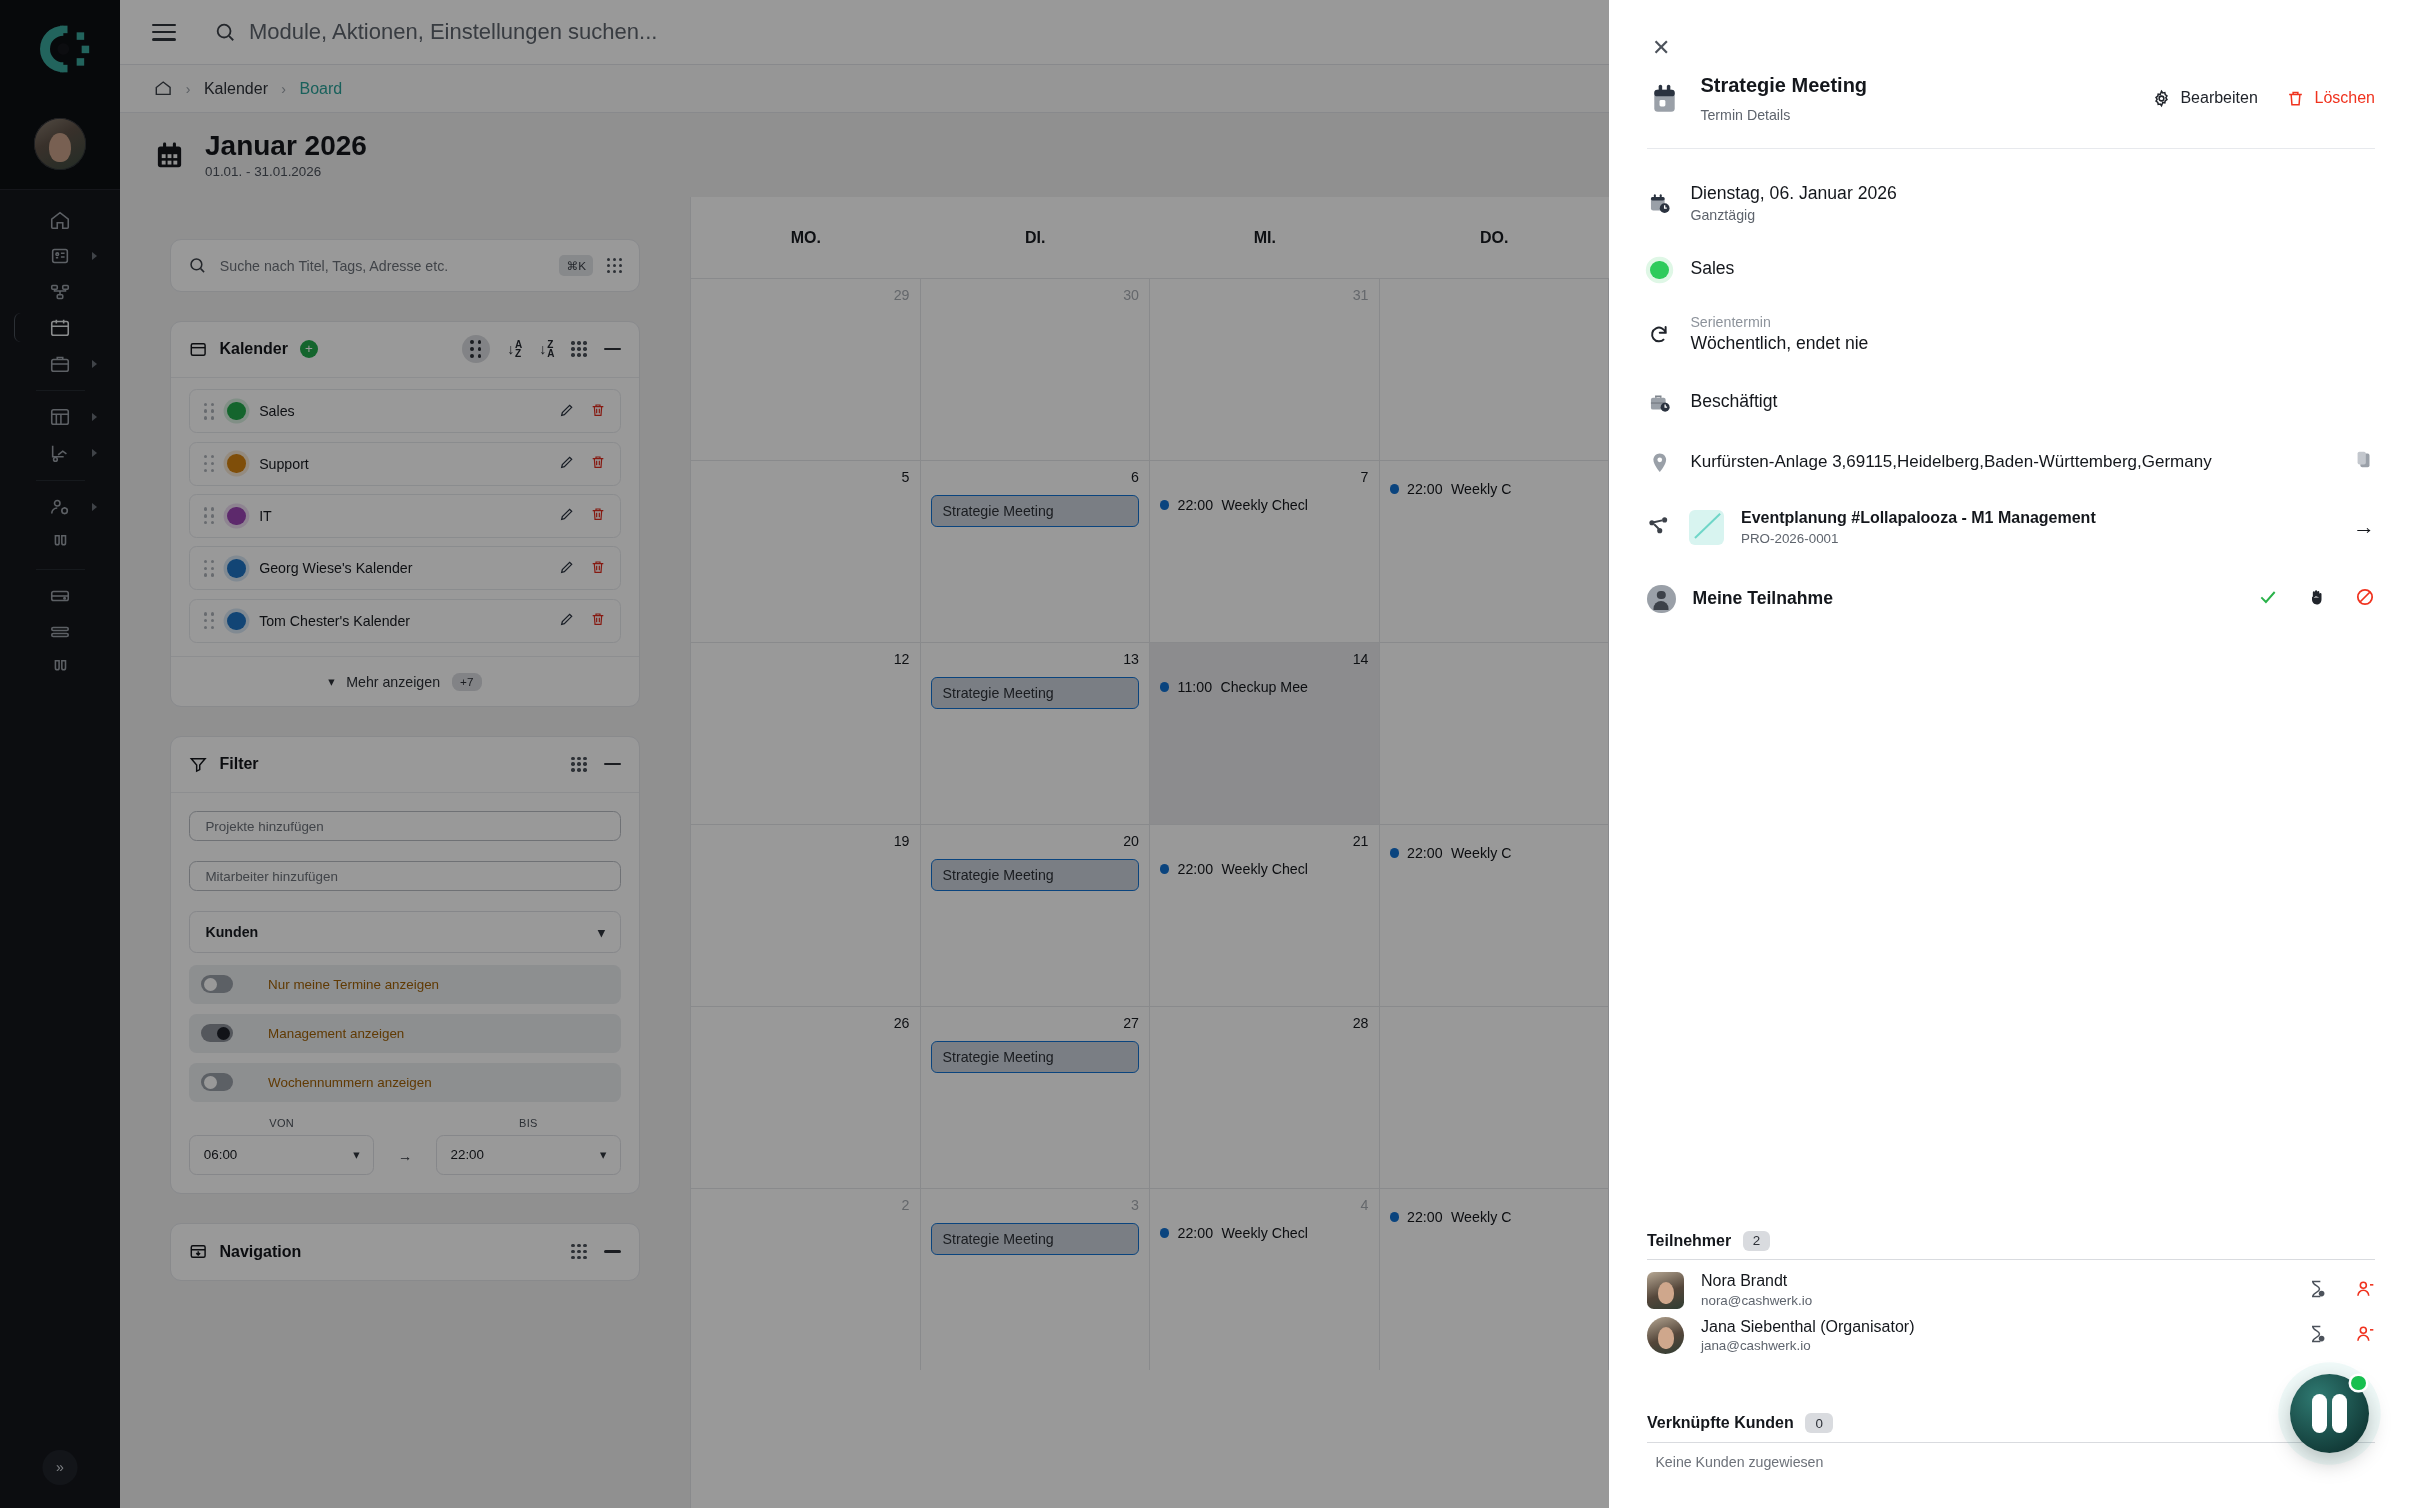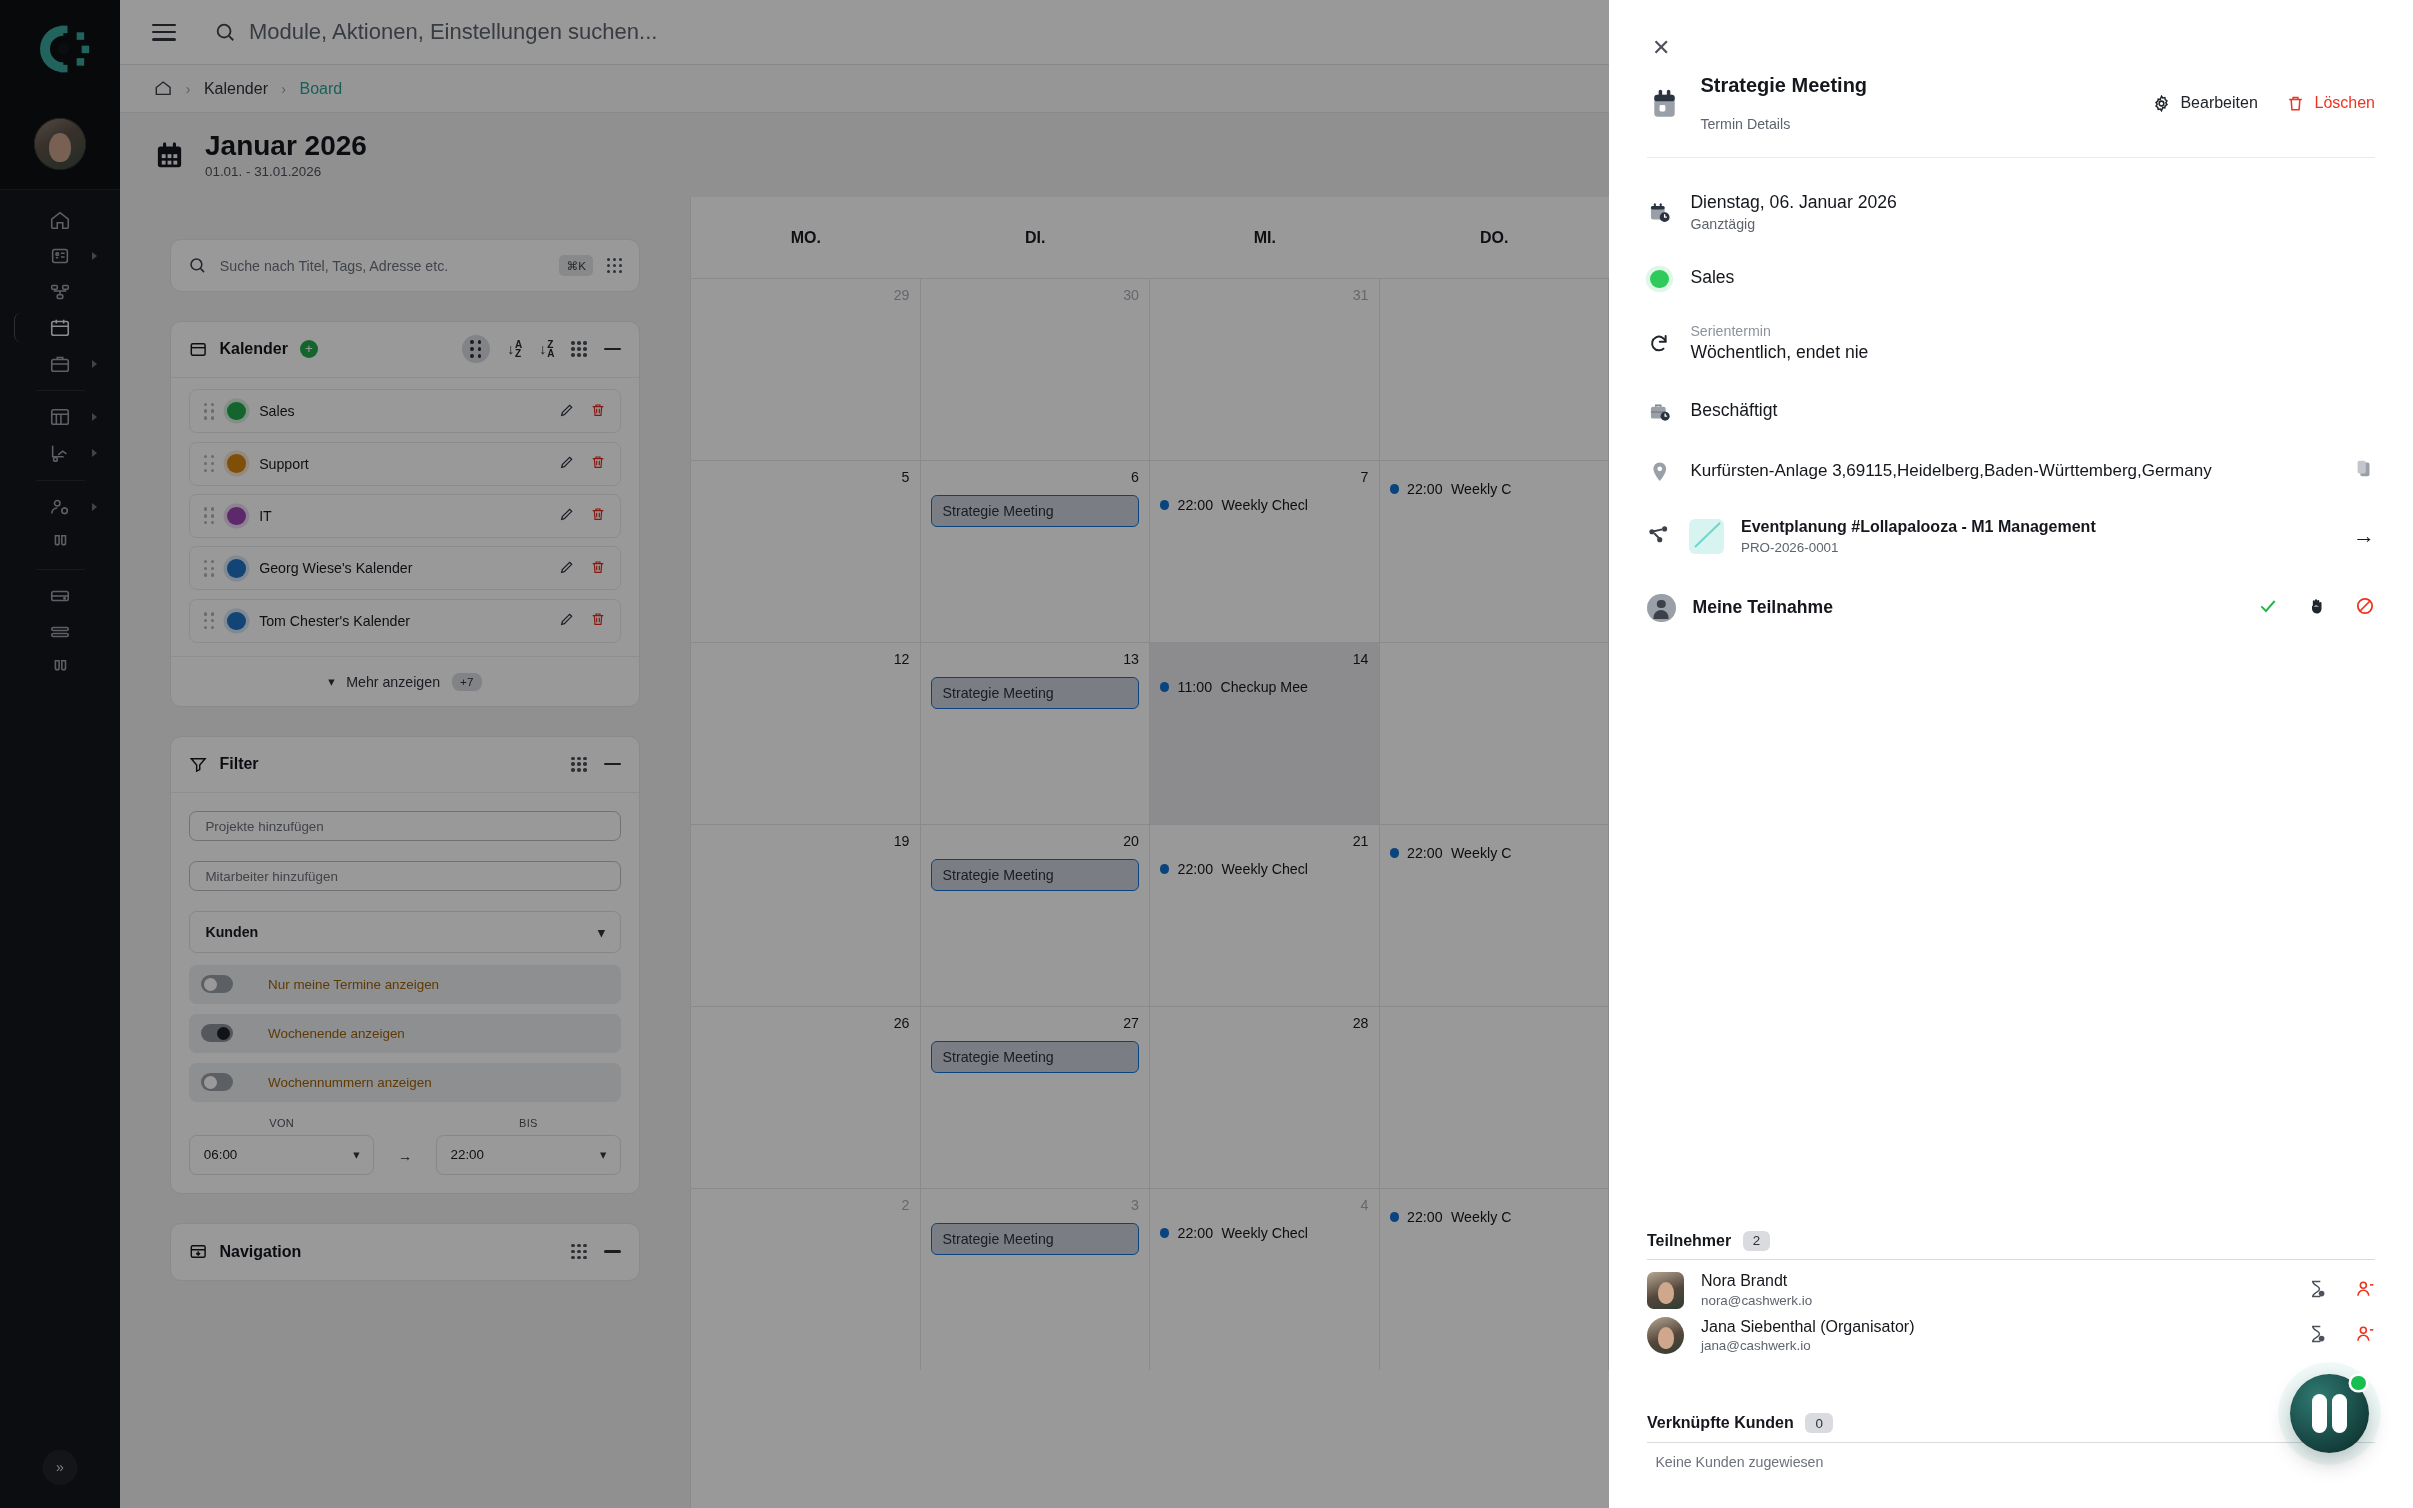--- a/index.html
+++ b/index.html
@@ -141,21 +141,21 @@
       color:#14171c; white-space:nowrap; overflow:hidden;}
   .ev-line .bdot{ width:9.2px;height:9.2px;border-radius:50%;background:#1272d3;flex:none;}
   
   #drawer { position:absolute; right:0; top:0; width:804px; height:1508px; background:#ffffff;
       z-index:60; display:flex; flex-direction:column; }
   #drawer-close{ width:28.5px;height:28.5px;margin:34px 0 0 38px; display:flex;align-items:center;
       justify-content:center; font-size:22px; color:#4c525b; }
   #drawer-head{ display:flex; align-items:center; padding:11.7px 38px 0 38px; gap:18.4px; }
   .dh-icon{ width:35px;height:35px; }
   .dh-txt .t{ font-size:20px;font-weight:bold;color:#14171c; }
-  .dh-txt .s{ font-size:14.2px;color:#5e646d; margin-top:19px;}
+  .dh-txt .s{ font-size:14.2px;color:#5e646d; margin-top:10px;}
   .dh-actions{ margin-left:auto; display:flex; align-items:center; gap:28.5px; }
   .dh-btn{ display:flex;align-items:flex-start;gap:9.2px;font-size:16px;color:#20242b; }
   .dh-btn.danger{ color:#f0321e; }
   .dh-btn svg{width:19px;height:19px;}
   #drawer-divider{ height:0.8px;background:#e7e9ed;margin:25px 38px 0 38px; }
   #drawer-body{ padding:34px 38px 0 38px; }
   .drow{ display:flex; align-items:center; gap:18.4px; margin-bottom:35px; }
   .drow .ico{ width:25px; flex:none; display:flex; justify-content:center; padding-top:1.7px;}
   .drow .ico svg{ width:23.5px;height:23.5px; }
   .d-main{ font-size:17.6px; color:#14171c; }
@@ -556,21 +556,21 @@
             <div class="toggle-row">
               <span class="sw">
                 <i></i>
               </span>
               <span class="lbl">Nur meine Termine anzeigen</span>
             </div>
             <div class="toggle-row">
               <span class="sw on">
                 <i></i>
               </span>
-              <span class="lbl">Wochenende anzeigen</span>
+              <span class="lbl">Management anzeigen</span>
             </div>
             <div class="toggle-row">
               <span class="sw">
                 <i></i>
               </span>
               <span class="lbl">Wochennummern anzeigen</span>
             </div>
           </div>
         <div class="time-grid">
           <div class="tg-col">

